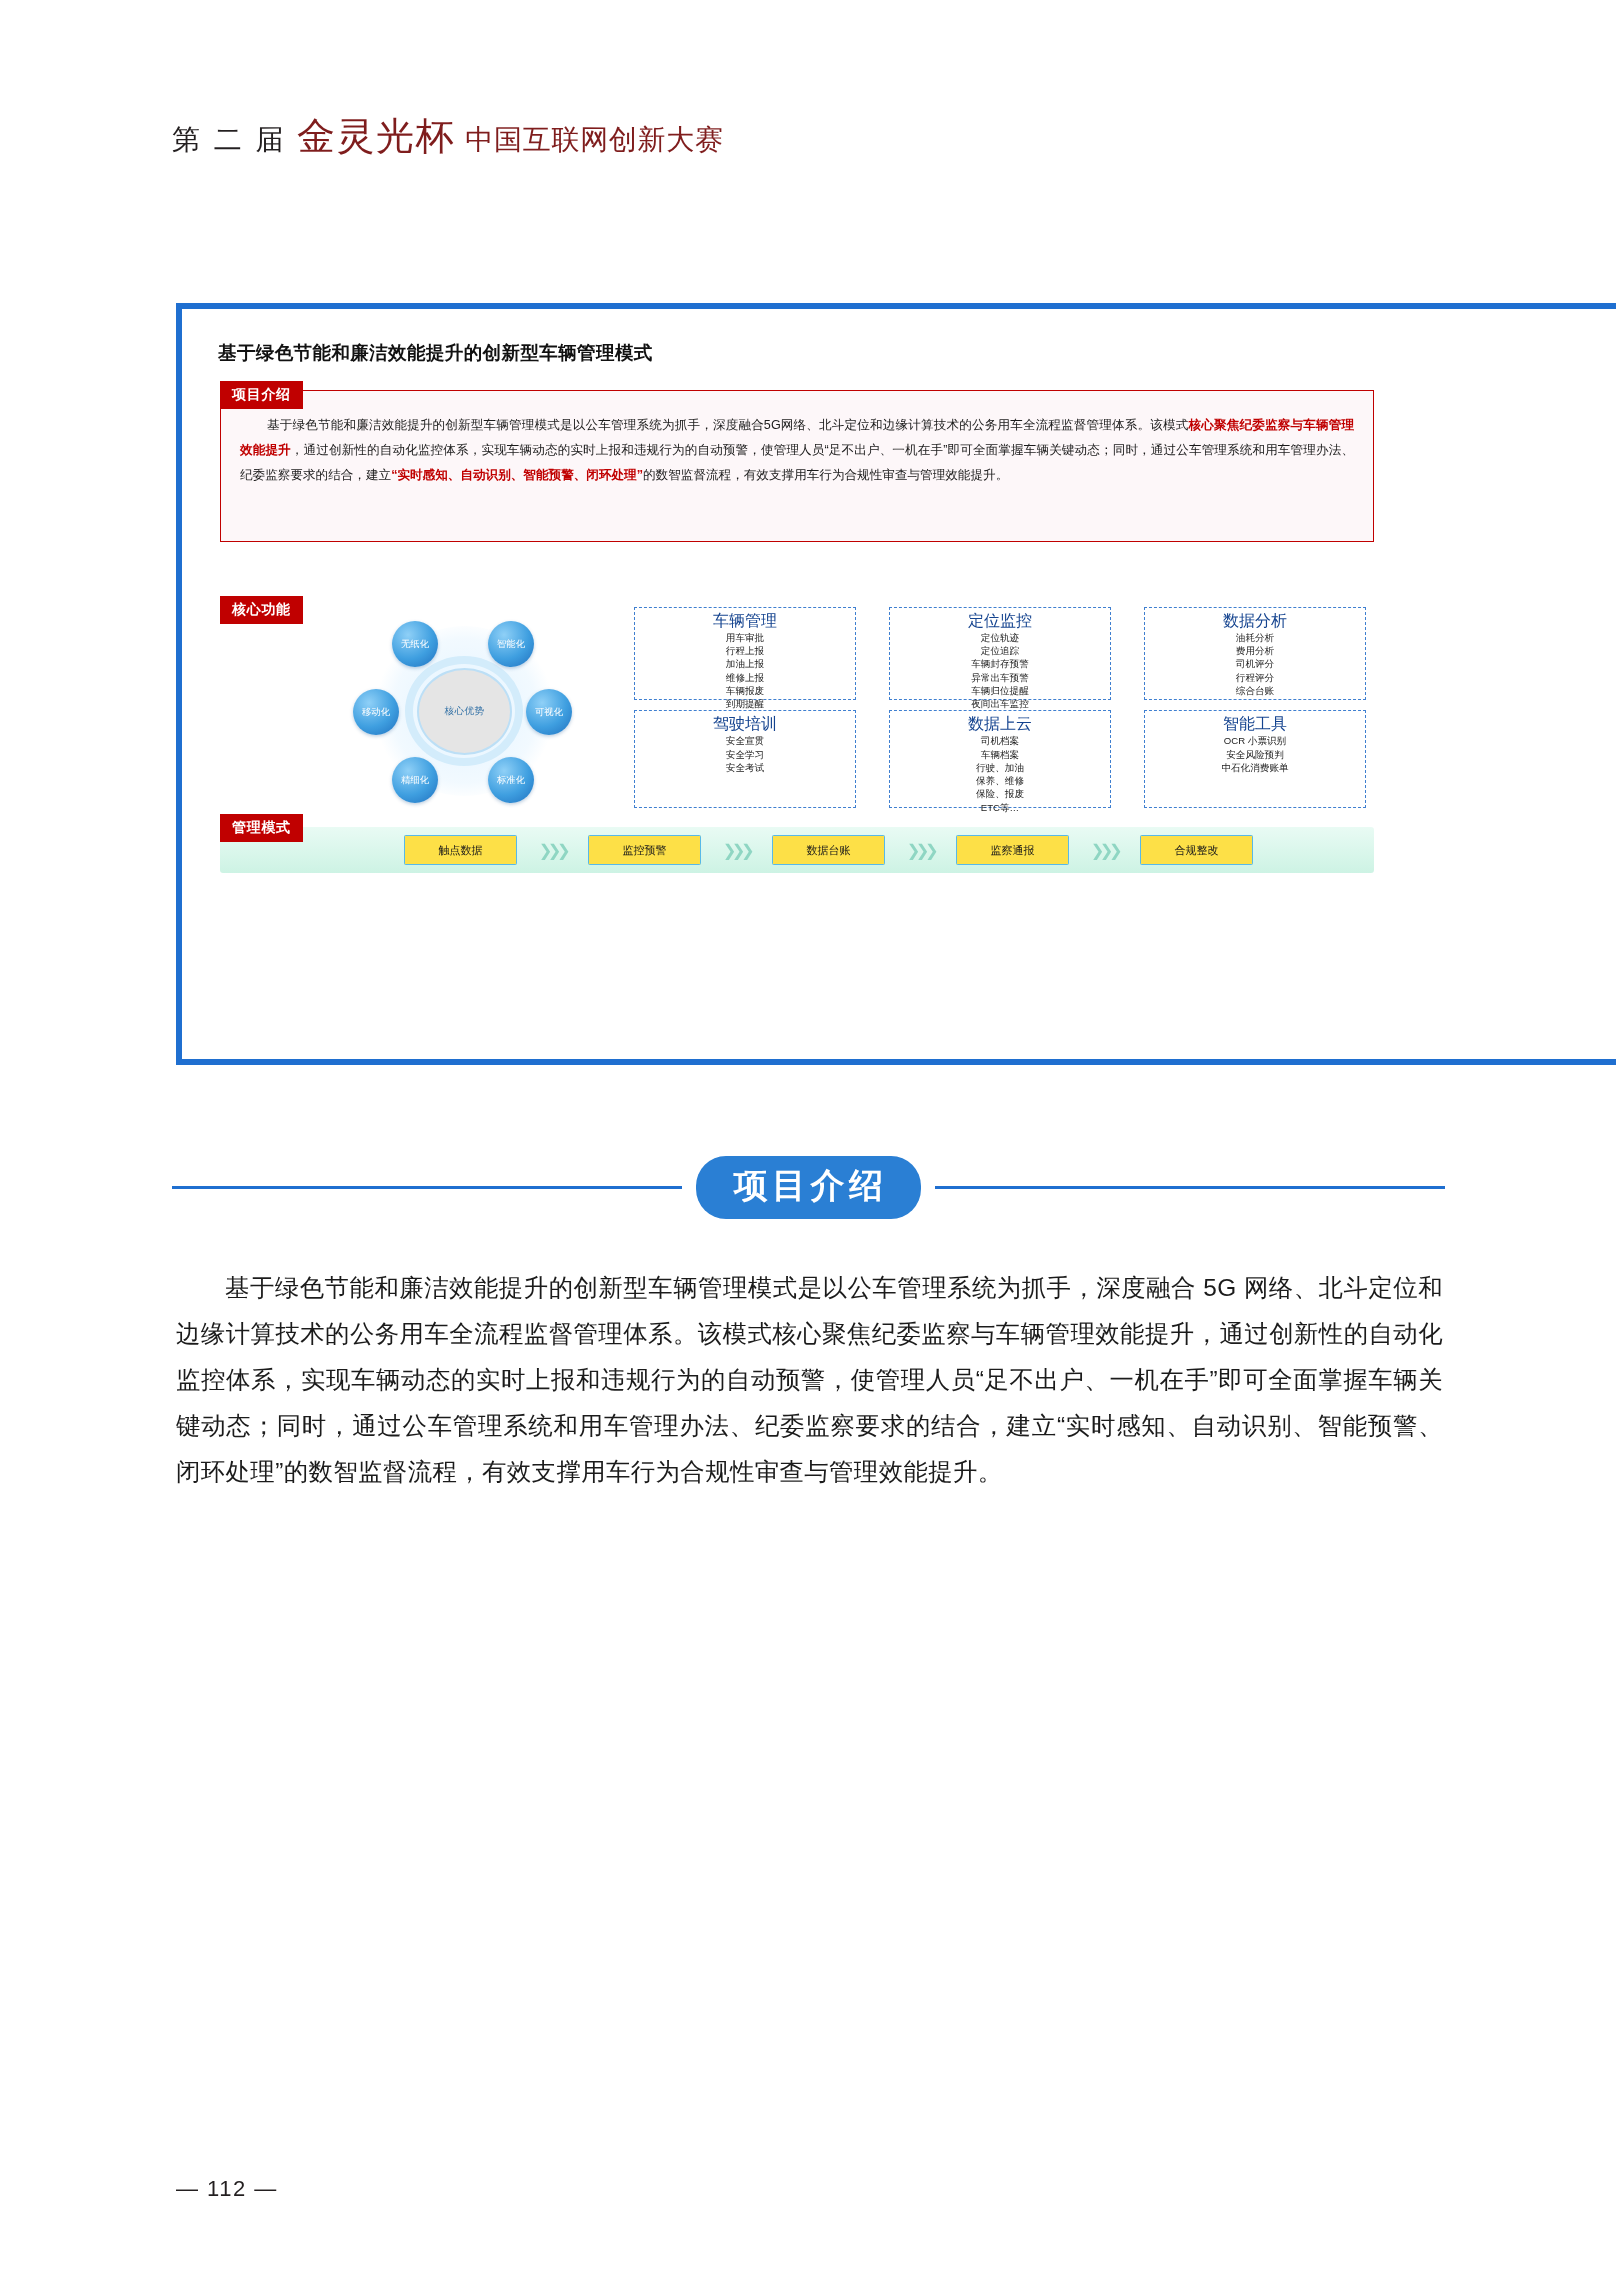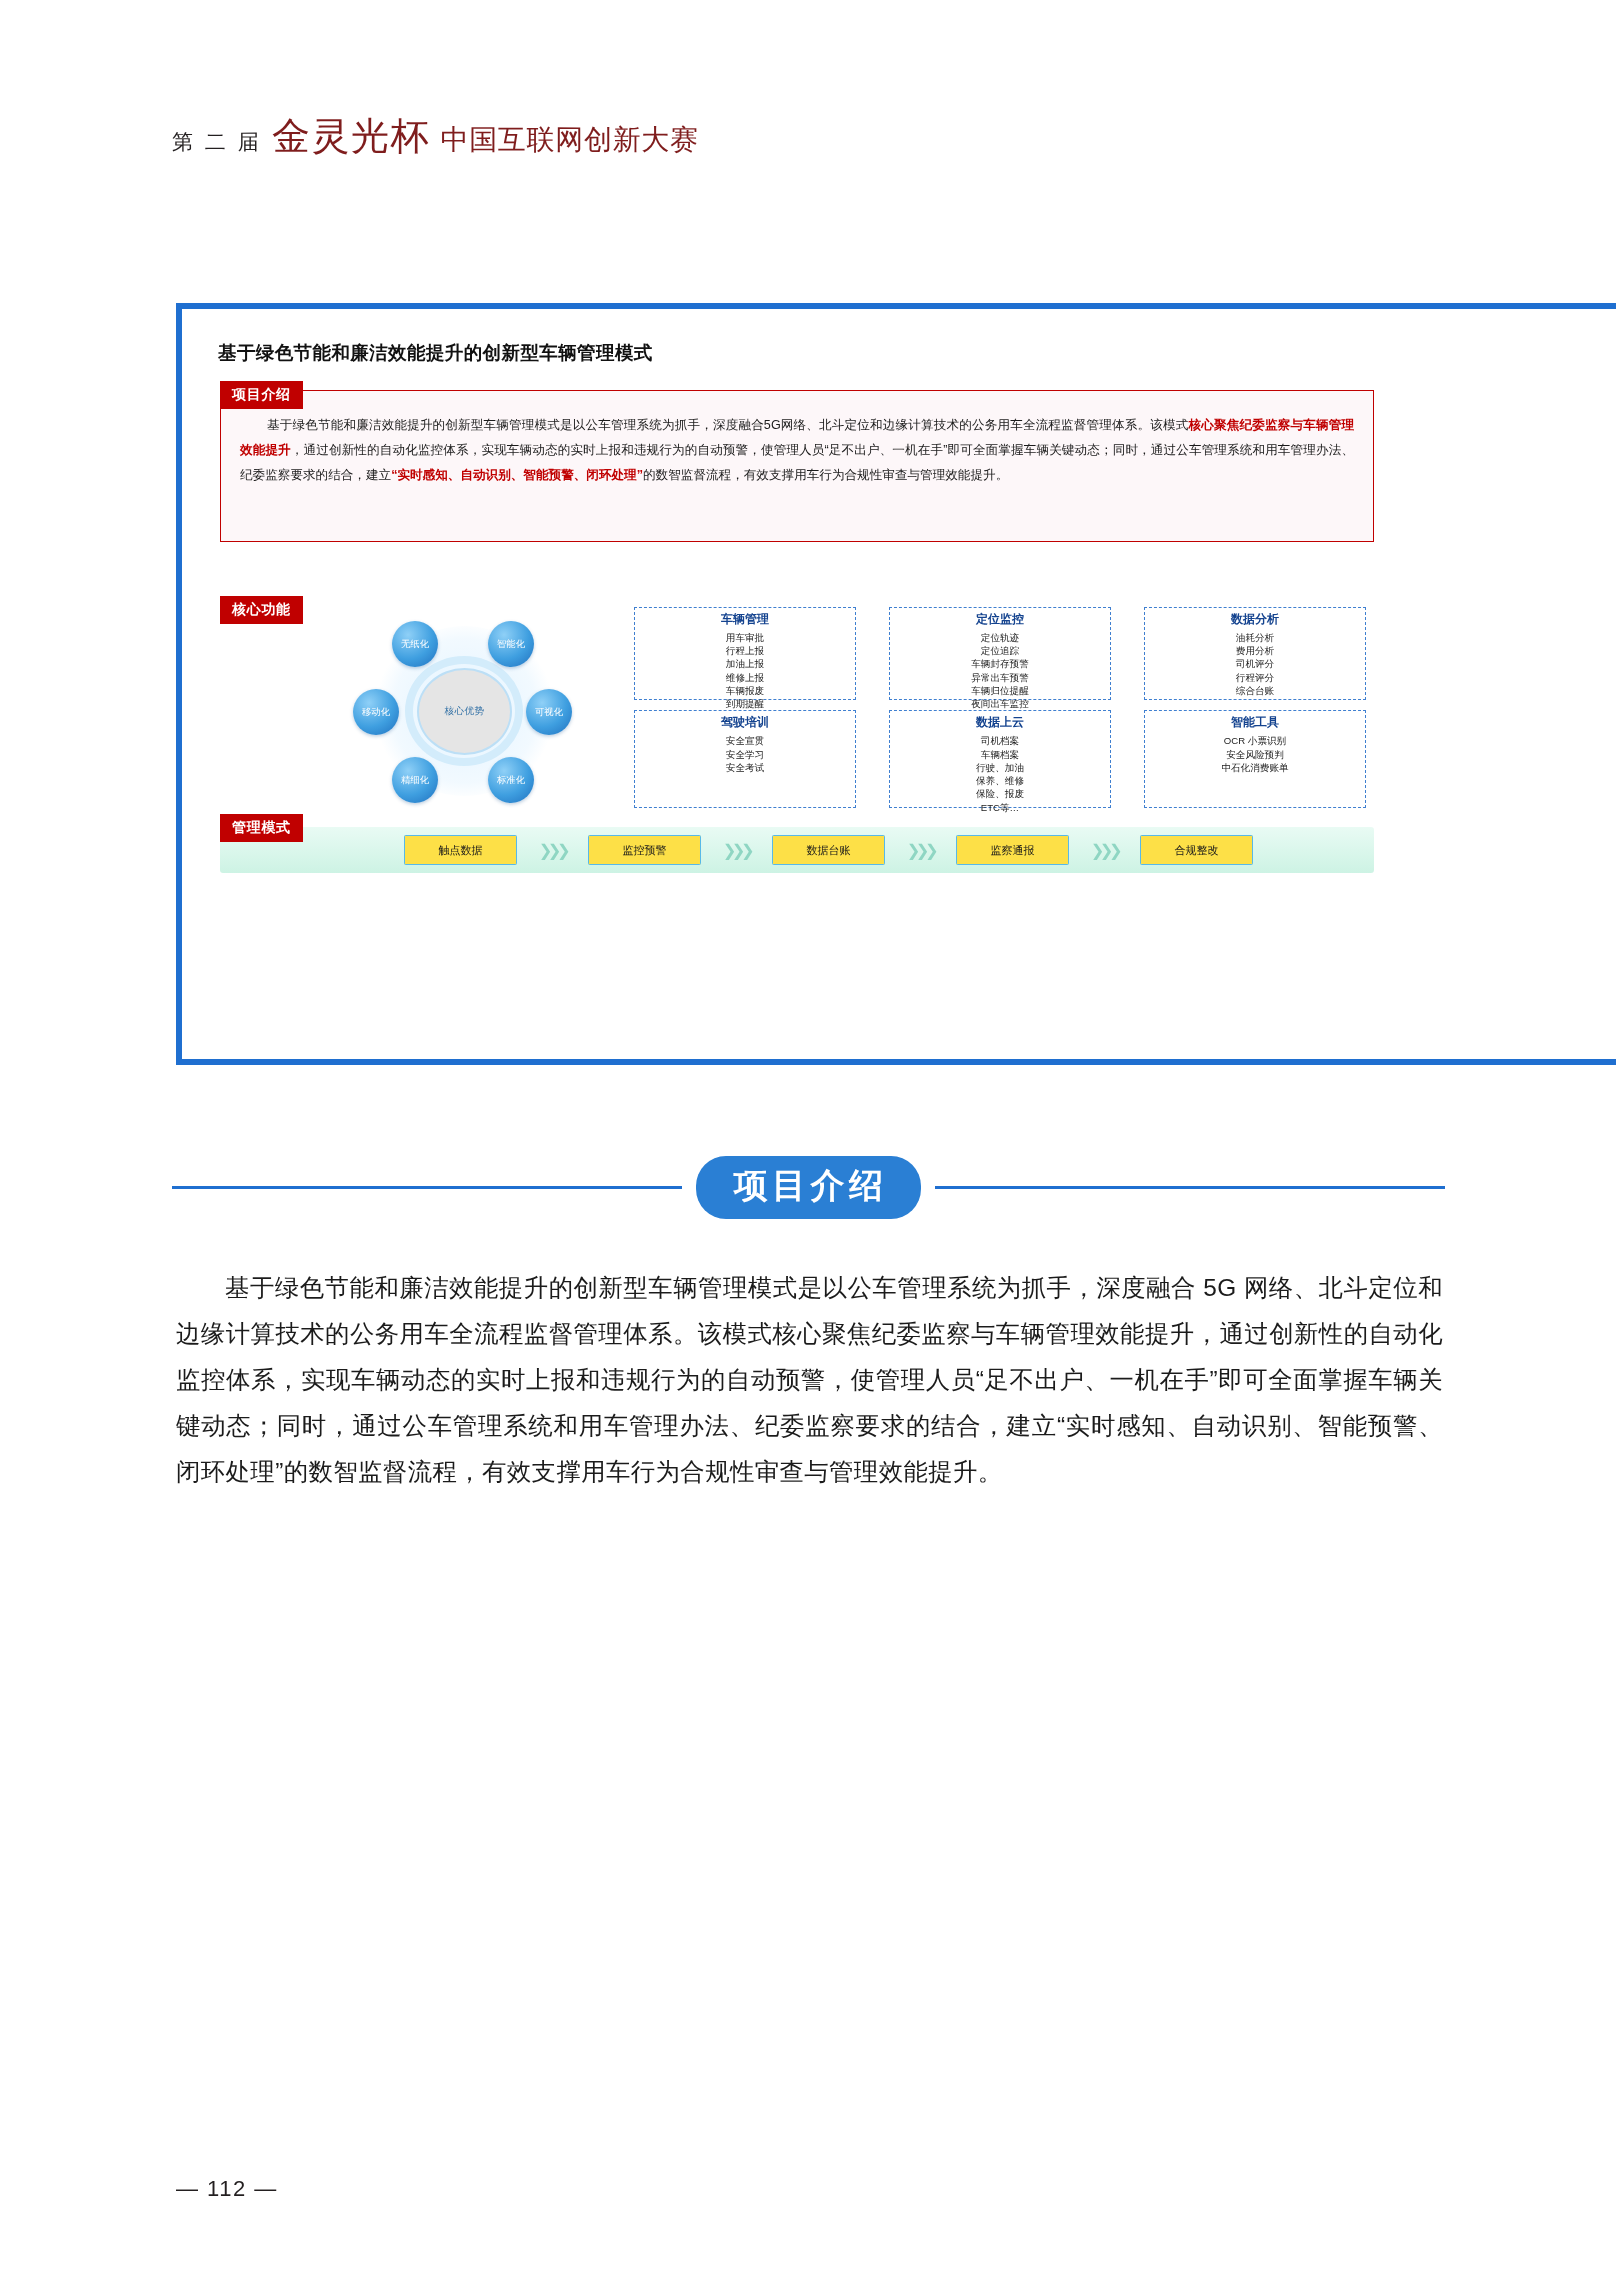--- a/index.html
+++ b/index.html
@@ -19,21 +19,21 @@
   
   .page-header {
     position: absolute;
     left: 172px;
     top: 111px;
     display: flex;
     align-items: baseline;
     gap: 4.4px;
   }
   .hdr-prefix {
-    font-size: 21px;
+    font-size: 28px;
     letter-spacing: 3px;
     color: #231f20;
     font-weight: 500;
   }
   .hdr-cup {
     font-size: 38px;
     font-weight: normal;
     color: #7f1d1d;
     letter-spacing: 1.5px;
     margin: 0 6px;
@@ -203,22 +203,22 @@
     position: relative;
     box-sizing: border-box;
     padding-top: 19px;
     text-align: center;
   }
   .card-title {
     position: absolute;
     top: -0.7px;
     left: 0;
     right: 0;
-    font-size: 12px;
-    font-weight: bold;
+    font-size: 16px;
+    font-weight: normal;
     color: #14438f;
     padding-top: 3.7px;
   }
   .card ul {
     list-style: none;
     margin: 4.4px 0 0 0;
     padding: 0;
   }
   .card li {
     font-size: 9.6px;

